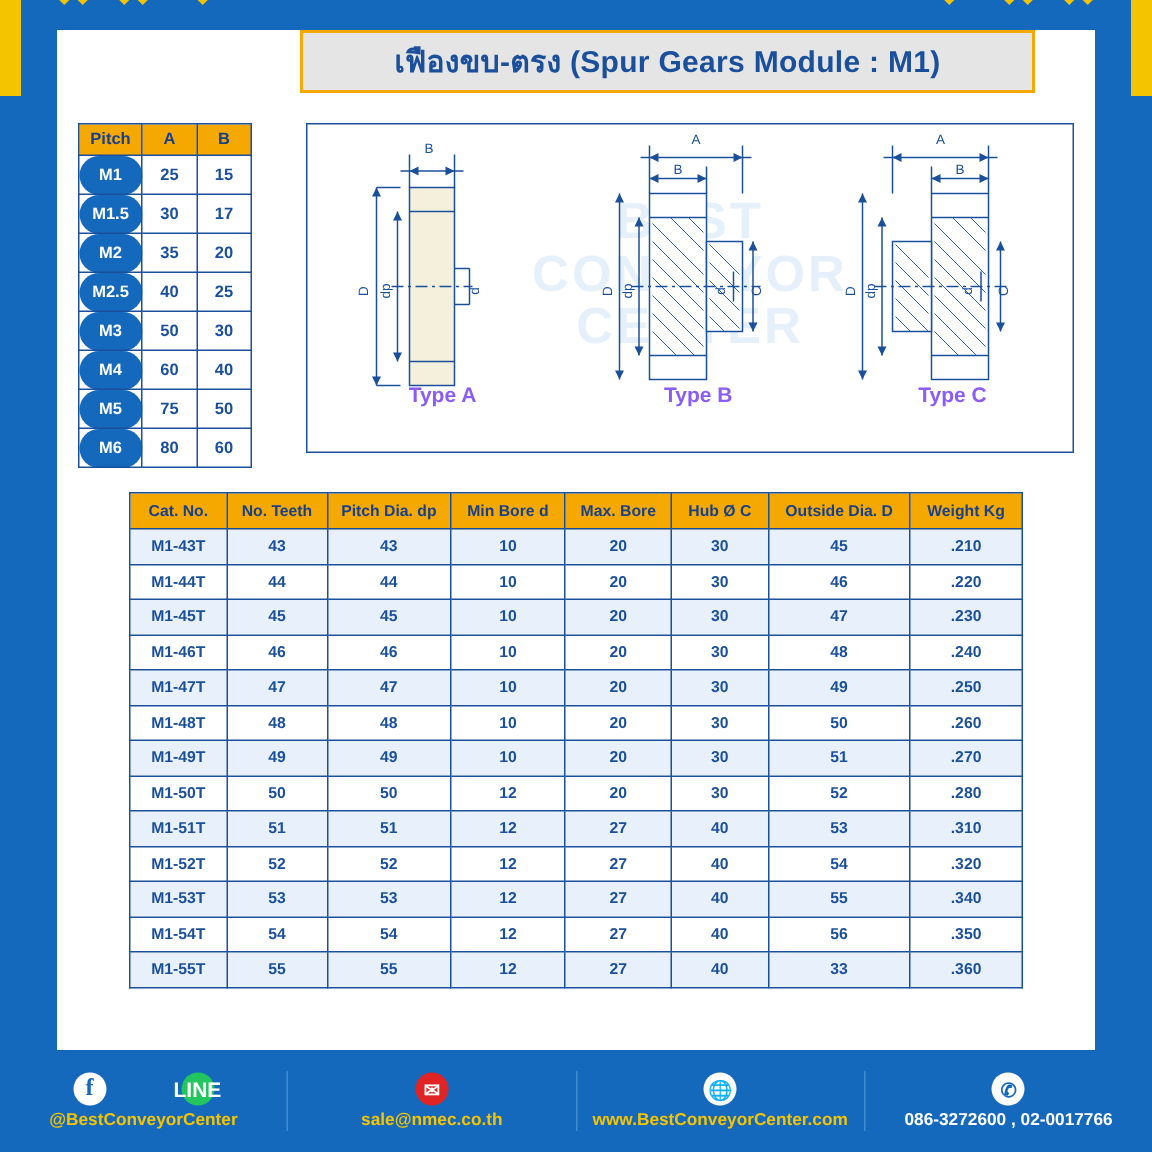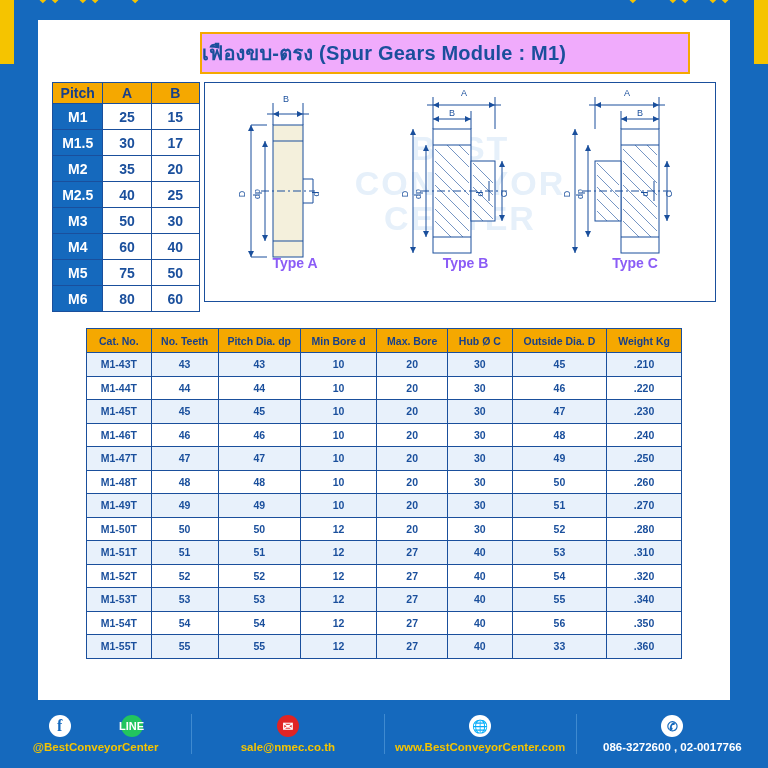--- a/index.html
+++ b/index.html
@@ -29,48 +29,48 @@
   .yellow-bar-right { right:0; }
 
   
   .card {
     position:absolute; left:38px; top:20px; width:692px; height:680px;
     background:#ffffff;
   }
 
   
   .title-wrap {
-    position:absolute; left:162px; top:12px; width:490px; height:42px;
-    border:2px solid #f5a800; background:#f0abfc;
-    display:flex; align-items:center; justify-content:flex-start;
+    position:absolute; left:162px; top:0; width:490px; height:42px;
+    border:2px solid #f5a800; background:#e5e5e5;
+    display:flex; align-items:center; justify-content:center;
   }
   .title-wrap .title {
     font-size:20px; font-weight:bold; color:#1a4f9c; letter-spacing:.2px;
     white-space:nowrap;
   }
 
   
   .upper {
     position:absolute; left:14px; top:62px; width:664px; height:220px;
   }
 
   
   table.pitch {
-    border-collapse:collapse; width:148px;
-    font-size:14px;
+    border-collapse:collapse; width:116px;
+    font-size:11px;
   }
   table.pitch th {
     background:#f5a800; color:#18408a; font-weight:bold;
     border:1px solid #1a4f9c; height:21px;
   }
   table.pitch td {
     border:1px solid #1a4f9c; text-align:center; height:26px;
     color:#1a4f9c; font-weight:bold; background:#ffffff;
   }
-  table.pitch td.lbl { background:#1569bd; color:#ffffff; }
+  table.pitch td.lbl { background:#1569bd; color:#ffffff;border-radius:13px; }
   table.pitch th.pitch-h { width:48px; }
   table.pitch th.ab { width:46px; }
 
   
   .diagrams {
     position:absolute; left:152px; top:0; width:512px; height:220px;
     border:1px solid #1a4f9c; background:#ffffff; overflow:hidden;
   }
   .wm {
     position:absolute; left:50%; top:46%; transform:translate(-50%,-50%);
@@ -119,21 +119,21 @@
   .fcol .ftext { color:#f5c400; font-size:11.5px; font-weight:bold; white-space:nowrap; }
   .fcol .ftext.white { color:#ffffff;text-align:right; }
   .vdiv {
     width:1px; height:40px; background:#3f8ad0;
   }
   .circ {
     width:22px; height:22px; border-radius:50%; background:#ffffff;
     display:flex; align-items:center; justify-content:center;
     font-size:13px; font-weight:bold; color:#1569bd;
   }
-  .circ.green { background:#22c55e; color:#ffffff; font-size:11px;margin-left:44px; }
+  .circ.green { background:#22c55e; color:#ffffff; font-size:14px;margin-left:44px; }
   .circ.red { background:#e02424; color:#ffffff; }
   .circ.fb { color:#1569bd; font-family:"Liberation Serif", serif; font-size:16px; }
 </style>
 </head>
 <body>
 
 <div class="corner tl">
   <div class="chev c1"></div>
     <div class="chev c2"></div>
     <div class="chev c3"></div>

